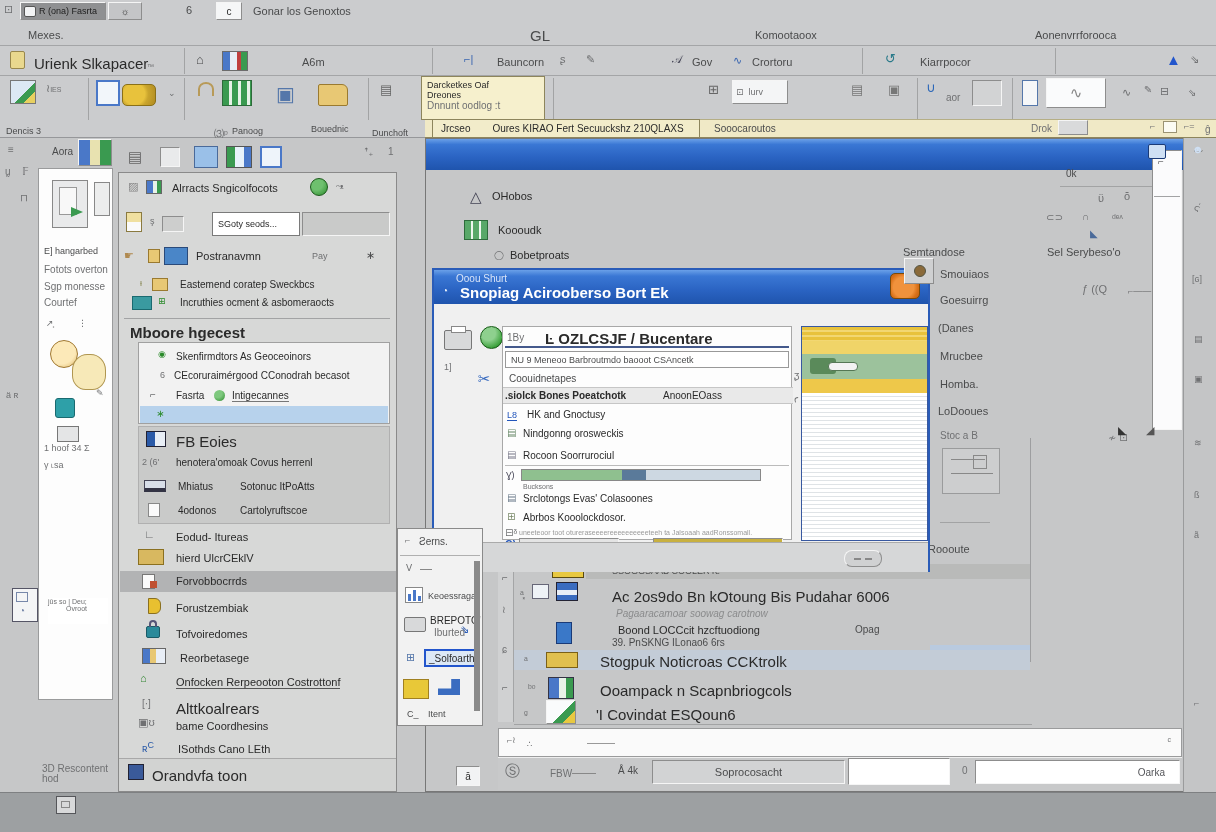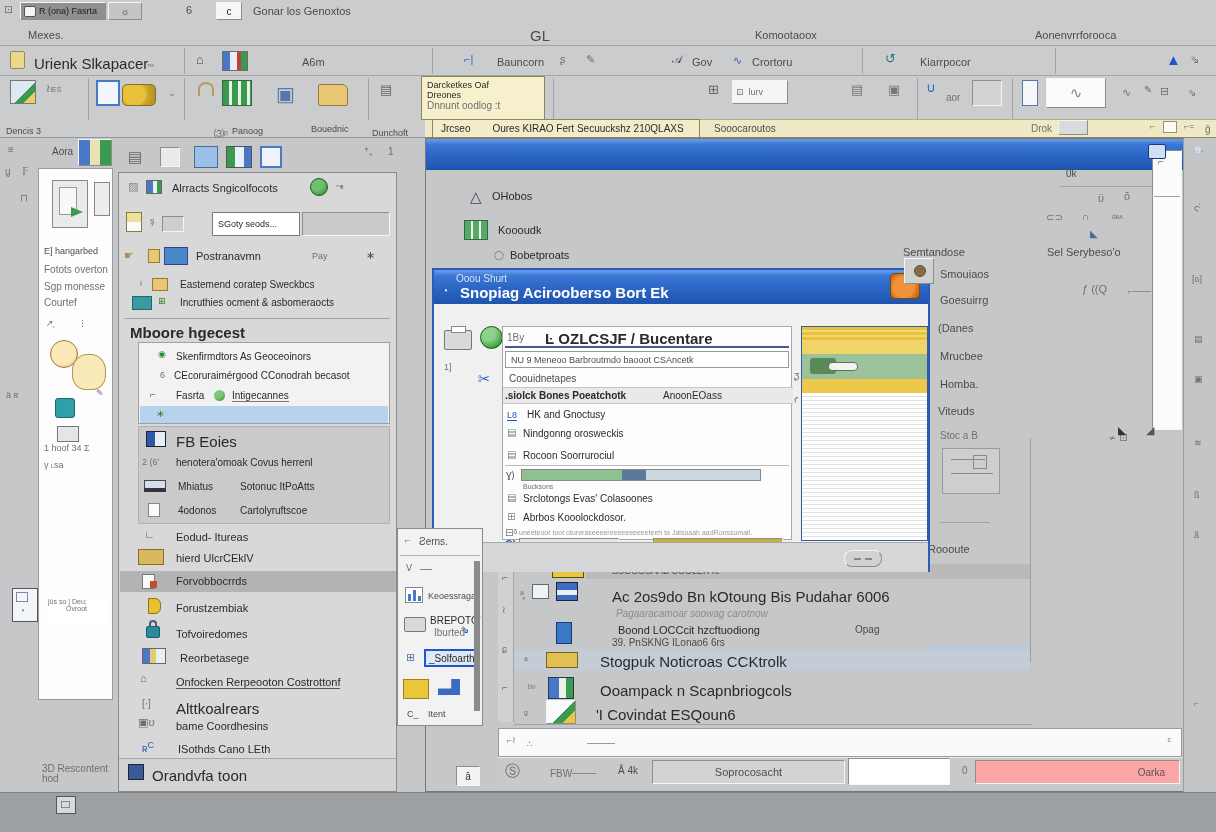--- a/index.html
+++ b/index.html
@@ -289,21 +289,21 @@
   <span class="abs t10 gray" style="left:1046px;top:212px;z-index:2">⊂⊃</span>
   <span class="abs t10 gray" style="left:1082px;top:211px;z-index:2">∩</span>
   <span class="abs t8 gray" style="left:1112px;top:212px;z-index:2">ᵈᵉᶺ</span>
   <span class="abs t10" style="left:1090px;top:228px;color:#4a6a9a;z-index:2">◣</span>
 
   <span class="abs t11 mid" style="left:940px;top:268px;z-index:2">Smouiaos</span>
   <span class="abs t11 mid" style="left:940px;top:294px;z-index:2">Goesuirrg</span>
   <span class="abs t11 mid" style="left:938px;top:322px;z-index:2">(Danes</span>
   <span class="abs t11 mid" style="left:940px;top:350px;z-index:2">Mrucbee</span>
   <span class="abs t11 mid" style="left:940px;top:378px;z-index:2">Homba.</span>
-  <span class="abs t11 mid" style="left:938px;top:405px;z-index:2">Viteuds</span>
+  <span class="abs t11 mid" style="left:938px;top:405px;z-index:2">LoDooues</span>
   <span class="abs t10 gray" style="left:940px;top:430px;z-index:2">Stoc a B</span>
   <span class="abs t11 gray" style="left:1082px;top:283px;z-index:2">ƒ ((Q</span>
   <span class="abs t9 gray" style="left:1128px;top:286px;z-index:2">⌐——</span>
   <span class="abs t8 gray" style="left:1108px;top:432px;z-index:2">≁ ⊡</span>
 
   <div class="abs inset" style="left:1152px;top:150px;width:30px;height:280px;background:#fbfbfc;z-index:2"></div>
   <div class="abs hline" style="left:1154px;top:196px;width:26px;z-index:3"></div>
   <span class="abs t8 gray" style="left:1158px;top:156px;z-index:3">⌐</span>
 
   <span class="abs t11" style="left:1118px;top:424px;color:#333;z-index:2">◣</span>
@@ -363,21 +363,21 @@
   <div class="abs" style="left:498px;top:757px;width:684px;height:33px;background:#c8c9ca;border-top:1px solid #eee;z-index:2"></div>
   <span class="abs t12 gray" style="left:505px;top:762px;z-index:3">Ⓢ</span>
   <span class="abs t8 gray" style="left:550px;top:768px;z-index:3">FBW</span>
   <span class="abs" style="left:572px;top:773px;width:24px;height:1px;background:#888;z-index:3"></span>
   <span class="abs t10 mid" style="left:618px;top:765px;z-index:3">Å 4k</span>
   <div class="abs inset ic" style="left:652px;top:760px;width:193px;height:24px;background:#d2d3d4;z-index:3">
     <span class="t11 mid">Soprocosacht</span>
   </div>
   <div class="abs inset" style="left:848px;top:758px;width:102px;height:27px;background:#ffffff;z-index:3"></div>
   <span class="abs t10 gray" style="left:962px;top:765px;z-index:3">0</span>
-  <div class="abs inset" style="left:975px;top:760px;width:205px;height:24px;background:#fca5a5;z-index:3;display:flex;align-items:center;justify-content:flex-end">
+  <div class="abs inset" style="left:975px;top:760px;width:205px;height:24px;background:#ffffff;z-index:3;display:flex;align-items:center;justify-content:flex-end">
     <span class="t10" style="margin-right:14px;color:#55565a">Oarka</span>
   </div>
 
   <div class="abs inset ic t10" style="left:456px;top:766px;width:24px;height:20px;background:#f2f3f4;z-index:6">
       <span>ā</span>
     </div>
 
   <div class="abs" style="left:432px;top:268px;width:498px;height:304px;border:2px solid #2a5cb8;background:#f0f0f0;z-index:4">
     <div class="bluebar" style="position:absolute;left:0;top:0;width:100%;height:34px">
       <span class="t8" style="position:absolute;left:22px;top:3px;color:#d8e4f8">Ooou Shurt</span>

